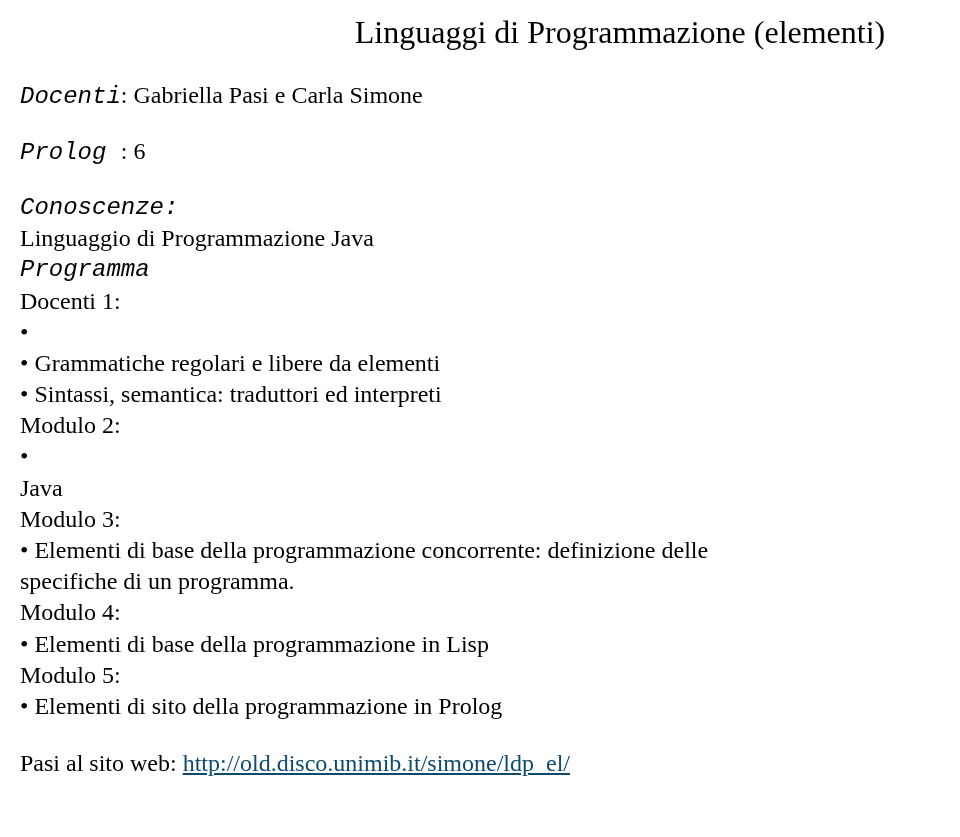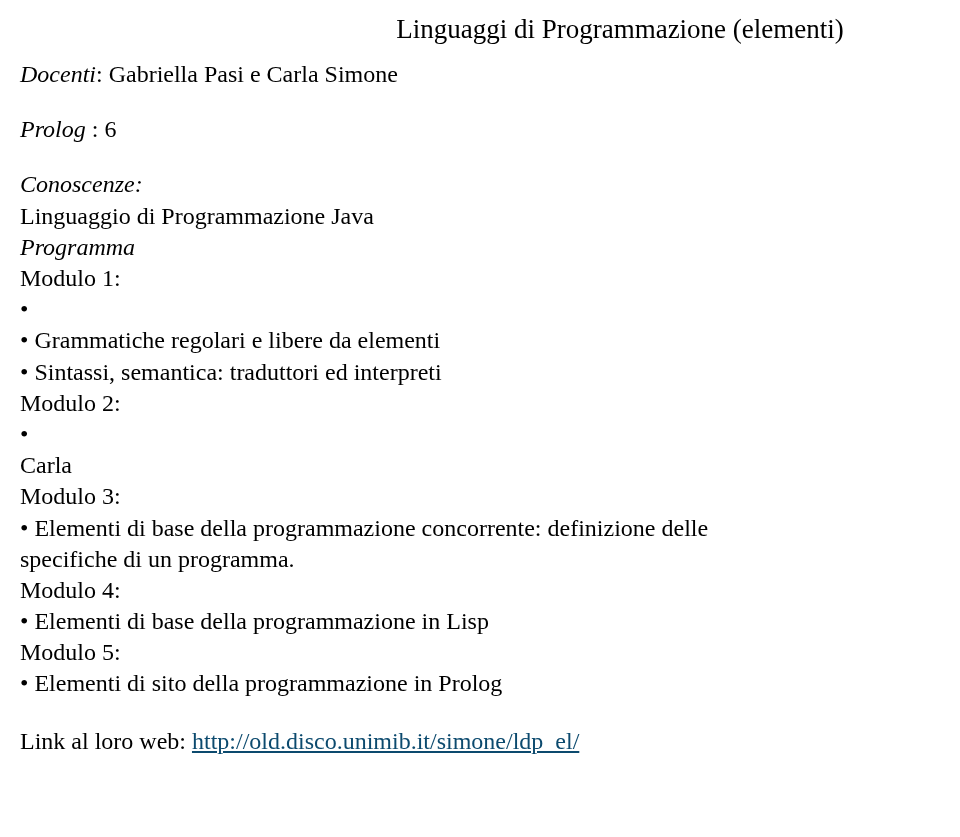--- a/index.html
+++ b/index.html
@@ -13,28 +13,29 @@
       background: #ffffff;
       font-family: "Times New Roman", Times, serif;
       font-size: 24px;
       color: #000000;
       padding: 12px 20px 20px 20px;
       line-height: 1.3;
     }
     .title {
       text-align: center;
       padding-left: 280px;
-      margin-bottom: 12px;
-      font-size: 27px;
+      margin-bottom: 26px;
+      font-size: 32px;
     }
     .line {
       margin-bottom: 0px;
     }
     .italic {
       font-style: italic;
+      font-family: Liberation Mono, monospace;
     }
     .spacer {
       height: 24px;
     }
     .bullet-line {
       display: flex;
     }
     .bullet {
       margin-right: 6px;
     }
@@ -62,38 +63,38 @@
   <span class="italic">Prolog </span><span>: 6</span>
 </div>
 
 <div class="spacer"></div>
 
 <div class="line italic">Conoscenze:</div>
 <div class="line">Linguaggio di Programmazione Java</div>
 
 <div class="line italic">Programma</div>
 
-<div class="line">Modulo 1:</div>
+<div class="line">Docenti 1:</div>
 <div class="bullet-line">
   <span class="bullet">•</span>
 </div>
 <div class="bullet-line">
   <span class="bullet">•</span>
   <span>Grammatiche regolari e libere da elementi</span>
 </div>
 <div class="bullet-line">
   <span class="bullet">•</span>
   <span>Sintassi, semantica: traduttori ed interpreti</span>
 </div>
 
 <div class="line">Modulo 2:</div>
 <div class="bullet-line">
   <span class="bullet">•</span>
 </div>
-<div class="line">Carla</div>
+<div class="line">Java</div>
 
 <div class="line">Modulo 3:</div>
 <div class="bullet-line">
   <span class="bullet">•</span>
   <span>Elementi di base della programmazione concorrente: definizione delle</span>
 </div>
 <div class="line">specifiche di un programma.</div>
 
 <div class="line">Modulo 4:</div>
 <div class="bullet-line">
@@ -101,14 +102,14 @@
   <span>Elementi di base della programmazione in Lisp</span>
 </div>
 
 <div class="line">Modulo 5:</div>
 <div class="bullet-line">
   <span class="bullet">•</span>
   <span>Elementi di sito della programmazione in Prolog</span>
 </div>
 
 <div class="line link-line">
-  <span>Link al loro web: </span><span class="link">http://old.disco.unimib.it/simone/ldp_el/</span>
+  <span>Pasi al sito web: </span><span class="link">http://old.disco.unimib.it/simone/ldp_el/</span>
 </div>
 
 </body></html>

